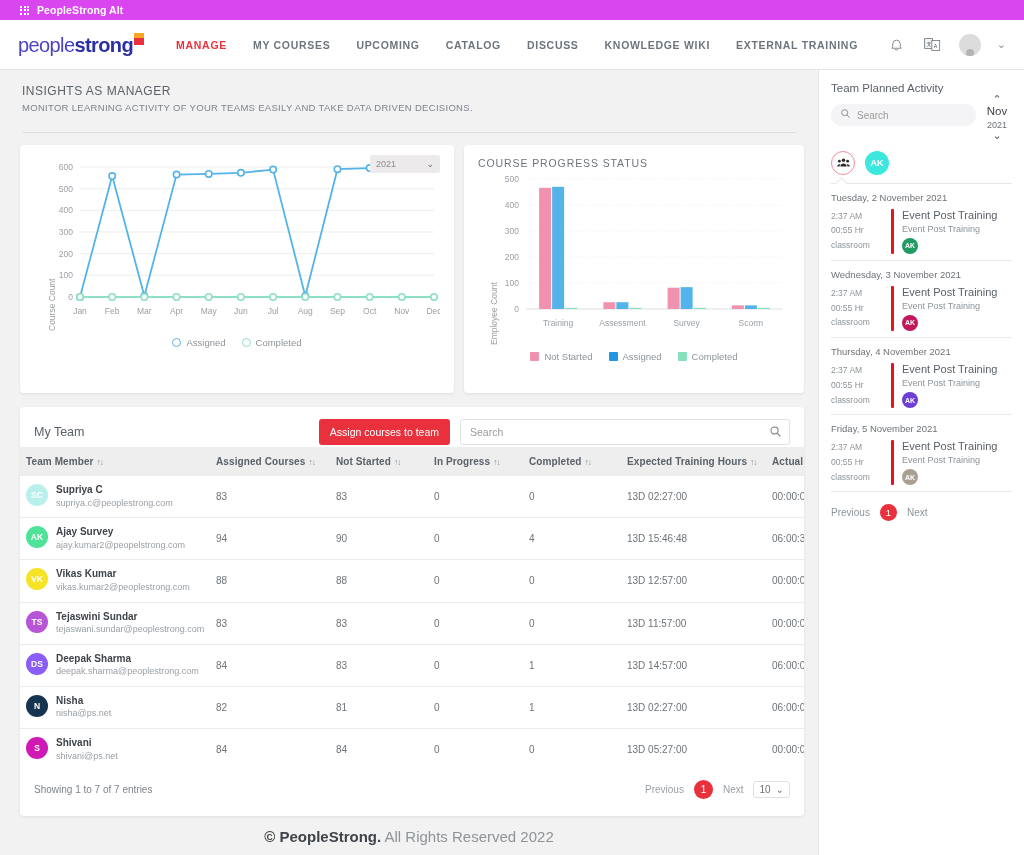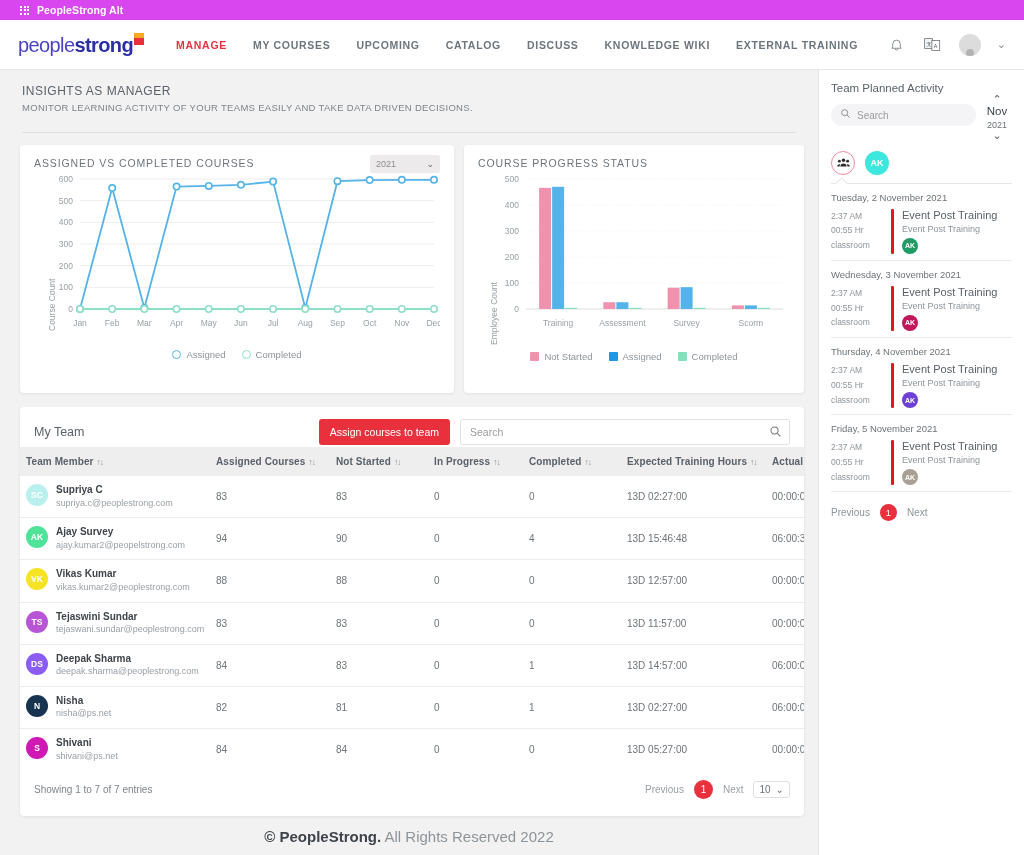--- a/index.html
+++ b/index.html
@@ -226,21 +226,20 @@
 
       <div class="insights">
         <h1>INSIGHTS AS MANAGER</h1>
         <p>MONITOR LEARNING ACTIVITY OF YOUR TEAMS EASILY AND TAKE DATA DRIVEN DECISIONS.</p>
       </div>
       <div class="insights-divider"></div>
 
       <div class="charts-row">
 
         <div class="card card-line">
-          <div class="card-title">ASSIGNED VS COMPLETED COURSES</div>
           <div class="year-select">
             <span>2021</span>
             <span class="caret2">⌄</span>
           </div>
           <div class="axis-label-y" style="left:27px; top:186px;">Course Count</div>
           <svg class="chart" id="line-svg" width="406" height="178" viewBox="0 0 406 178">
               <line x1="46" y1="140" x2="400" y2="140" stroke="#ededed" stroke-width="1"></line>
               <text class="tick" x="39" y="143" text-anchor="end">0</text>
               <line x1="46" y1="118.33333333333334" x2="400" y2="118.33333333333334" stroke="#ededed" stroke-width="1"></line>
               <text class="tick" x="39" y="121.33333333333334" text-anchor="end">100</text>

